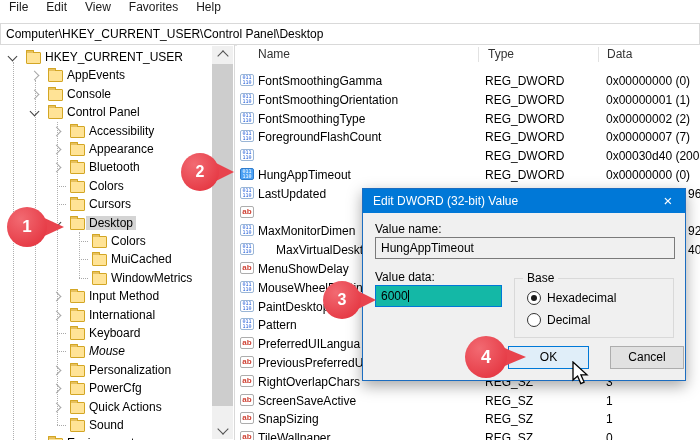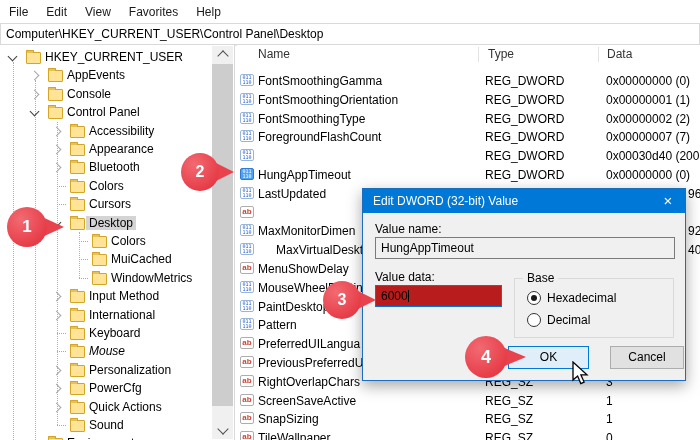--- a/index.html
+++ b/index.html
@@ -1,19 +1,19 @@
 <!DOCTYPE html>
 <html><head>
 <meta charset="utf-8">
 <style>
   html,body{margin:0;padding:0;}
   body{width:700px;height:440px;position:relative;overflow:hidden;background:#fff;
        font-family:"Liberation Sans",sans-serif;font-size:12px;color:#000;}
   
-  .menubar{position:absolute;left:0;top:0;width:700px;height:23px;display:flex;align-items:center;background:#fff;}
+  .menubar{position:absolute;left:0;top:0;width:700px;height:23px;display:flex;background:#fff;}
   .menu-item{padding:0 9px;color:#1a1a1a;}
   .addressbar{position:absolute;left:0;top:23px;width:698px;height:20px;border:1px solid #d9d9d9;
               display:flex;align-items:center;background:#fff;}
   .addressbar span{padding-left:5px;white-space:nowrap;}
   
   .tree-pane{position:absolute;left:0;top:45px;width:234px;height:395px;background:#fff;overflow:hidden;}
   .pane-divider{position:absolute;left:234px;top:45px;width:1px;height:395px;background:#d9d9d9;}
   .panes-topline{position:absolute;left:0;top:45px;width:700px;height:1px;background:#e6e6e6;}
   .list-pane{position:absolute;left:237px;top:45px;width:463px;height:395px;background:#fff;overflow:hidden;}
   
@@ -46,21 +46,21 @@
   .vicon.sz{border-color:#adadad;font-size:8px;line-height:10px;color:#d04437;font-weight:bold;}
   .vicon.selected{background:#4da2f5;border-color:#2f7ccc;color:#fff;}
   .frag{position:absolute;white-space:nowrap;}
   
   .dialog{position:absolute;left:362px;top:188px;width:324px;height:193px;background:#f0f0f0;
           border:1px solid #1c6dc0;box-shadow:0 5px 14px rgba(0,0,0,.35);box-sizing:border-box;}
   .dlg-titlebar{position:absolute;left:0;top:0;width:100%;height:24px;background:#0078d7;display:flex;align-items:center;}
   .dlg-title{color:#fff;padding-left:10px;}
   .dlg-close{position:absolute;right:0;top:0;width:34px;height:24px;color:#fff;font-size:15px;line-height:23px;text-align:center;}
   .dlg-label{position:absolute;color:#000;}
-  .dlg-input{position:absolute;box-sizing:border-box;height:22px;line-height:20px;padding-left:5px;background:#b91c1c;}
+  .dlg-input{position:absolute;box-sizing:border-box;height:22px;line-height:20px;padding-left:5px;background:#14b8a6;}
   .dlg-input.ro{background:#f0f0f0;border:1px solid #7a7a7a;}
   .dlg-input.focus{border:1px solid #0078d7;}
   .caret{display:inline-block;width:1px;height:12px;background:#000;vertical-align:-2px;}
   .groupbox{position:absolute;left:151px;top:89px;width:158px;height:58px;border:1px solid #d9d9d9;}
   .groupbox .gb-label{position:absolute;left:8px;top:-8px;background:#f0f0f0;padding:0 4px;}
   .radio-row{position:absolute;left:12px;display:flex;align-items:center;}
   .radio{width:12px;height:12px;border:1px solid #333;border-radius:50%;margin-right:6px;position:relative;background:#fff;}
   .radio.on::after{content:'';position:absolute;left:2.5px;top:2.5px;width:6px;height:6px;border-radius:50%;background:#1a1a1a;}
   .dlg-btn{position:absolute;top:157px;height:23px;box-sizing:border-box;text-align:center;line-height:21px;}
   .btn-ok{left:145px;width:81px;background:#e0eef9;border:1px solid #0078d7;}

